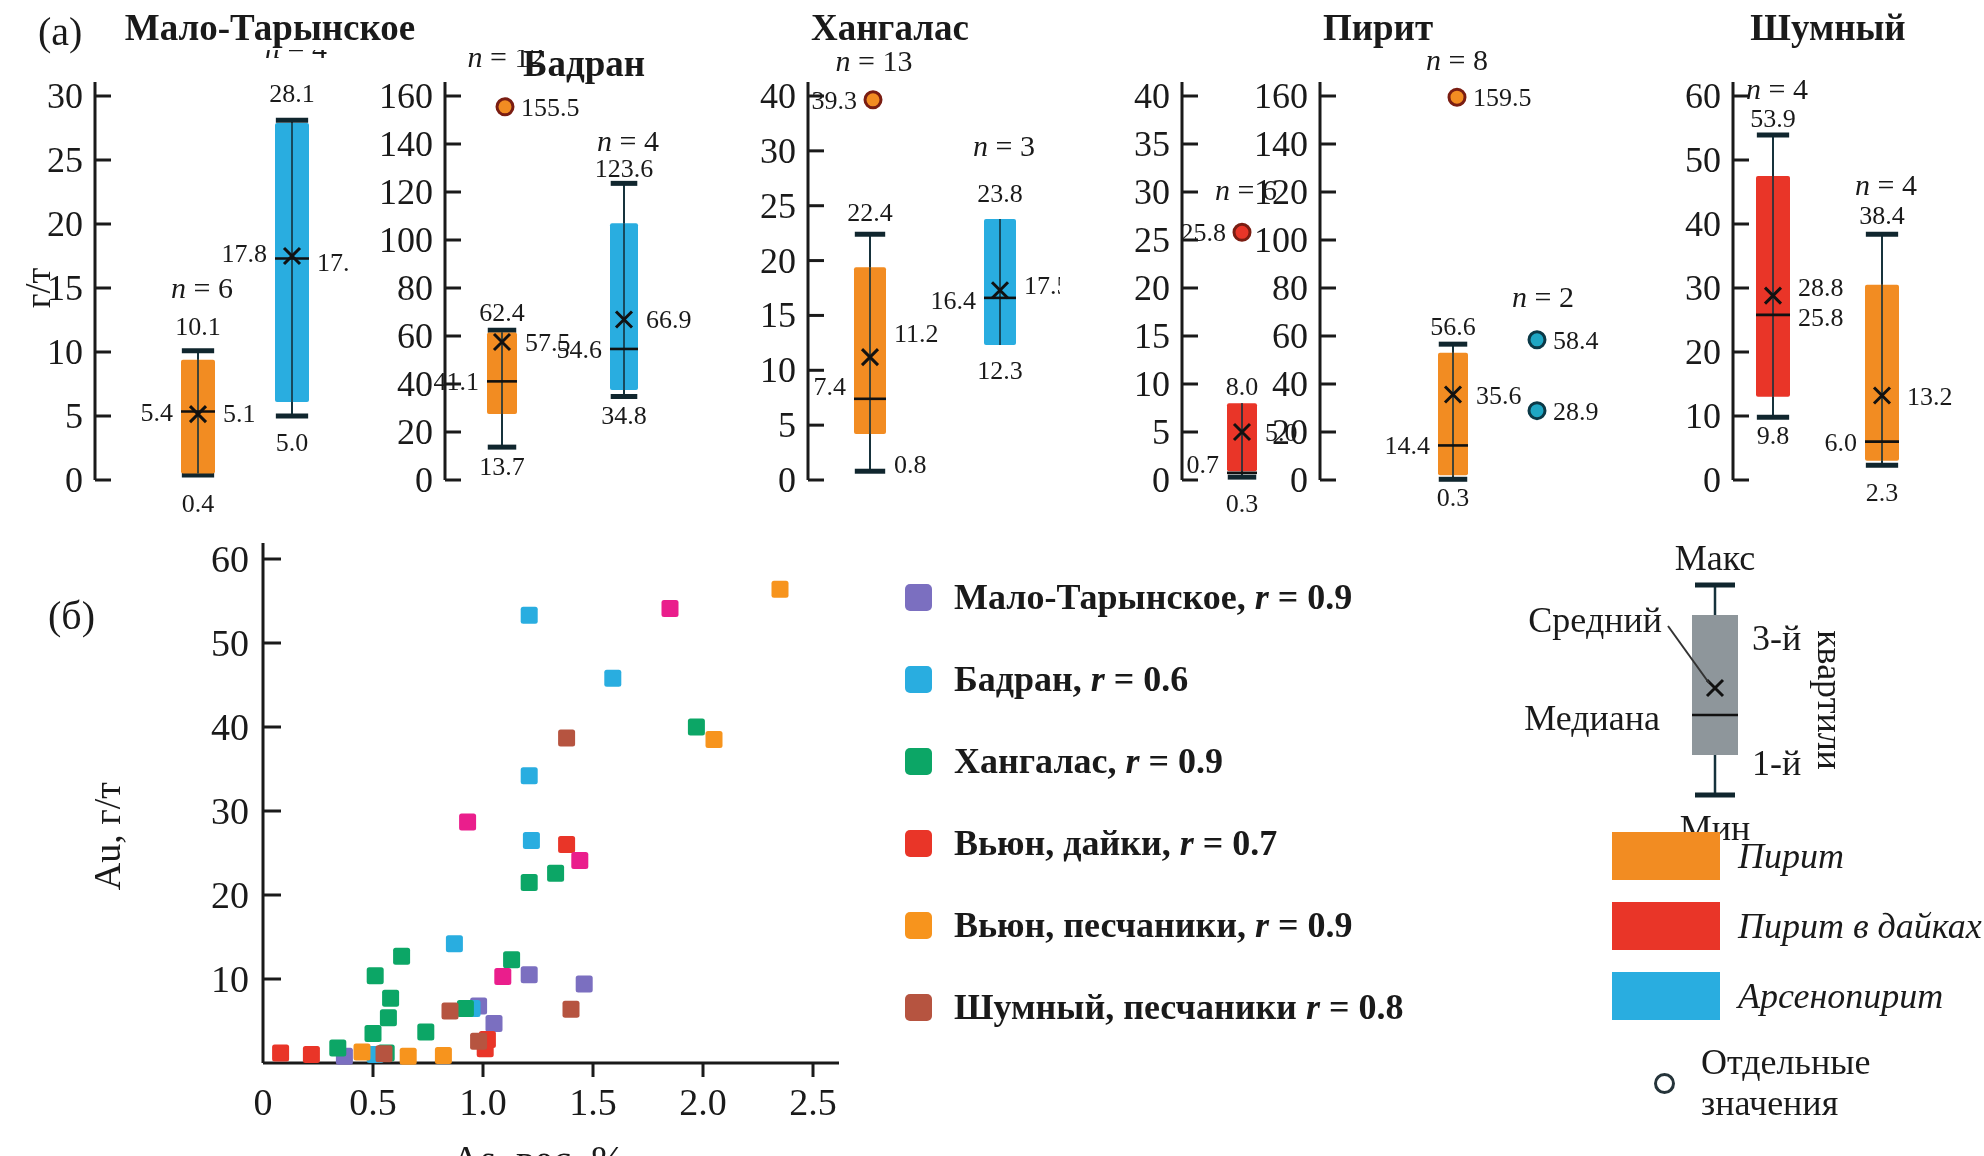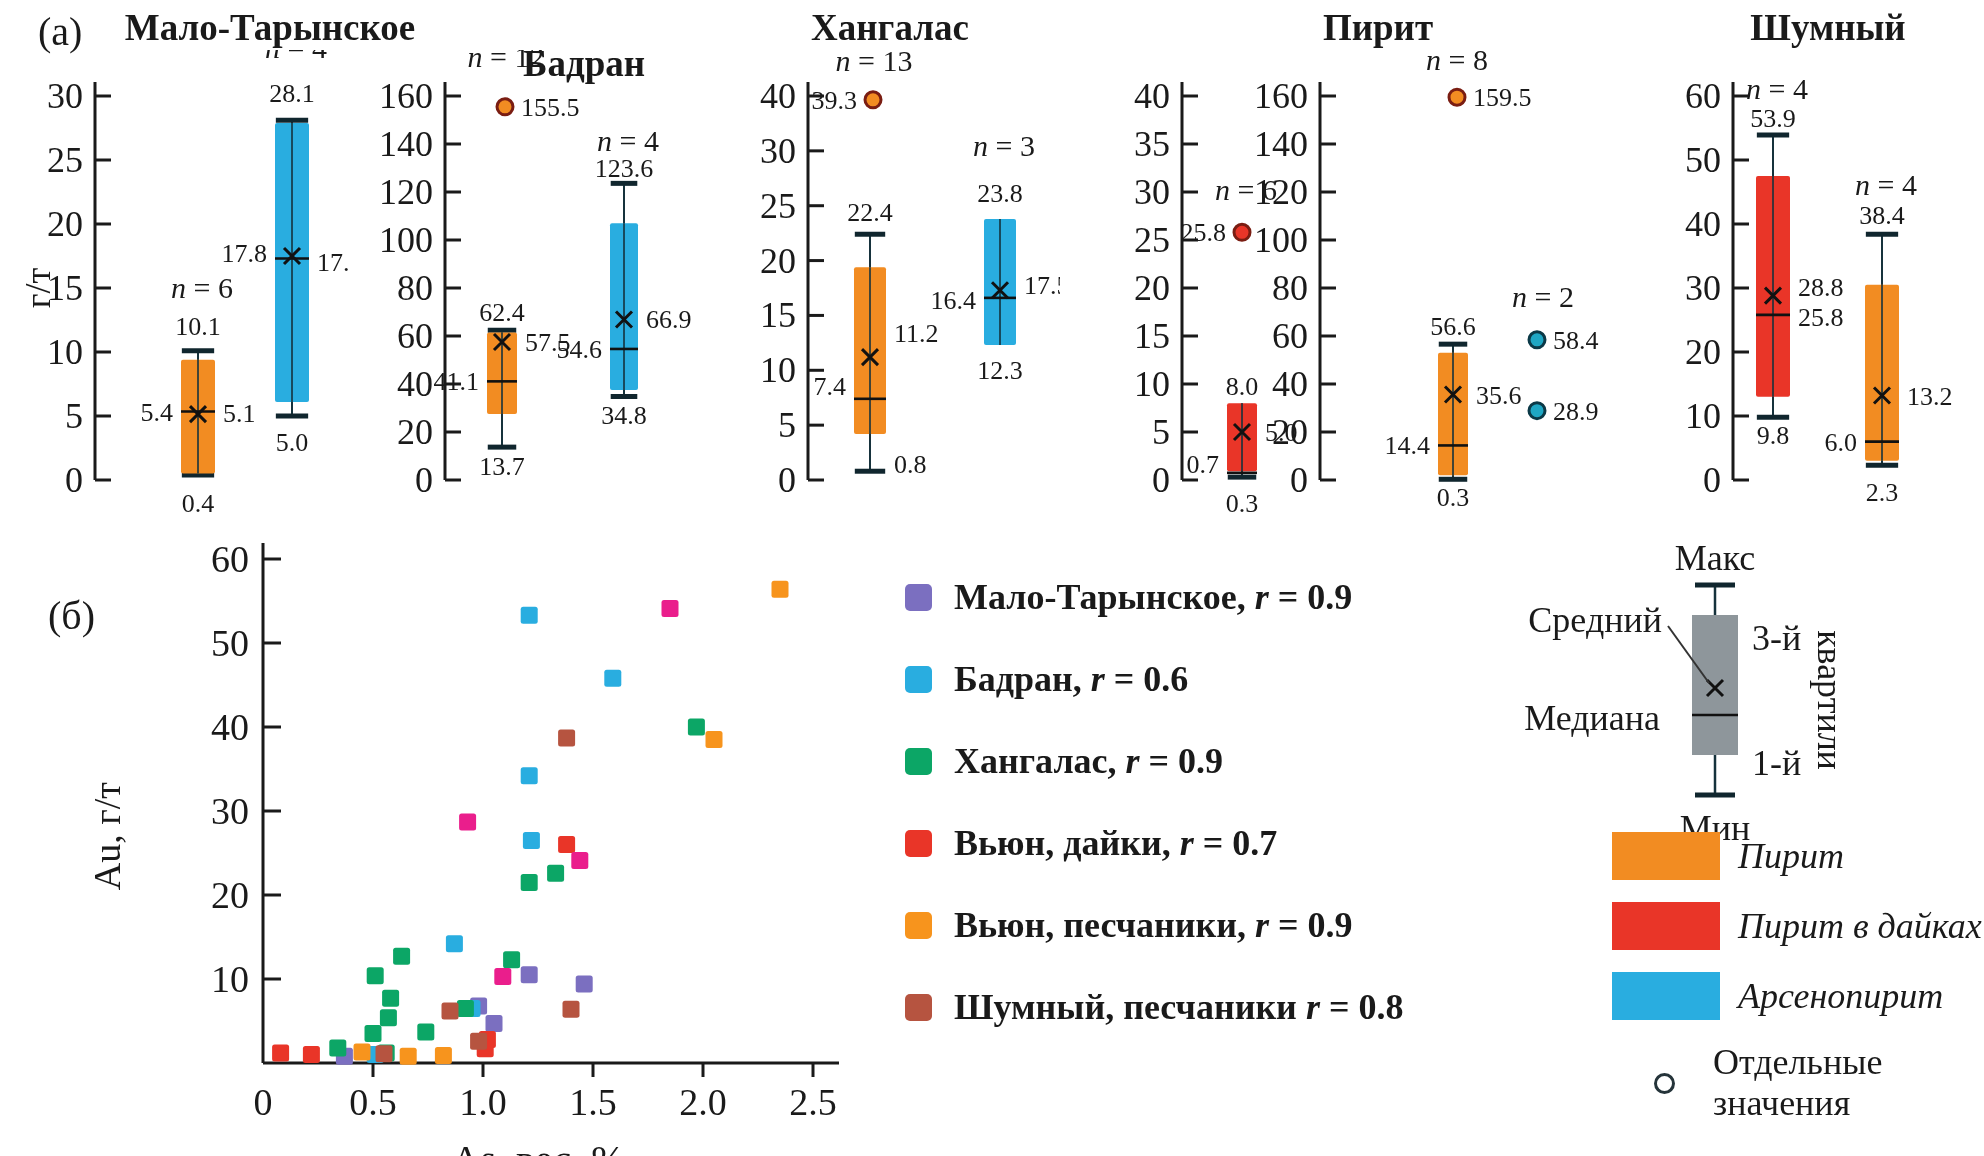--- a/index.html
+++ b/index.html
@@ -14,21 +14,21 @@
   .legend-swatch{width:27px;height:27px;border-radius:5px;margin-right:22px;flex:0 0 auto;}
   .legend-text{font-size:36px;white-space:nowrap;}
   .legend-text i{font-style:italic;}
   .swatch-col{position:absolute;left:1612px;top:832px;width:372px;}
   .swatch-row{display:flex;align-items:center;margin-bottom:22px;font-style:italic;}
   .swatch-rect{width:108px;height:48px;margin-right:18px;flex:0 0 auto;}
   .swatch-label{font-size:36px;white-space:nowrap;}
   .single-row{display:flex;align-items:center;margin-top:6px;}
   .single-dot{width:15px;height:15px;border-radius:50%;border:3.5px solid #25343a;
               background:#fff;margin-left:42px;margin-right:26px;flex:0 0 auto;}
-  .single-label{font-size:36px;line-height:1.15;margin-left:12px;}
+  .single-label{font-size:36px;line-height:1.15;}
 </style>
 </head>
 <body>
 
 <div class="abs panel-label" style="left:38px;top:8px;">(a)</div>
 <div class="abs panel-label" style="left:48px;top:592px;">(б)</div>
 
 <div class="abs chart-title" style="left:270px;top:6px;">Мало-Тарынское</div>
 <div class="abs chart-title" style="left:584px;top:6px;margin-top:36px;">Бадран</div>
 <div class="abs chart-title" style="left:890px;top:6px;">Хангалас</div>

